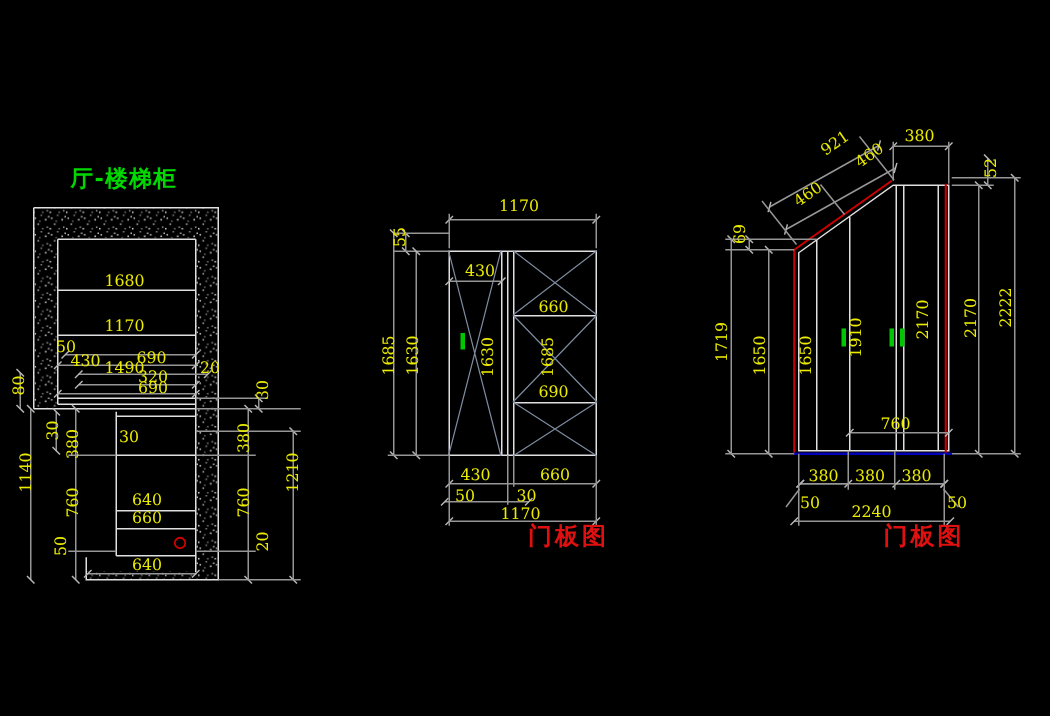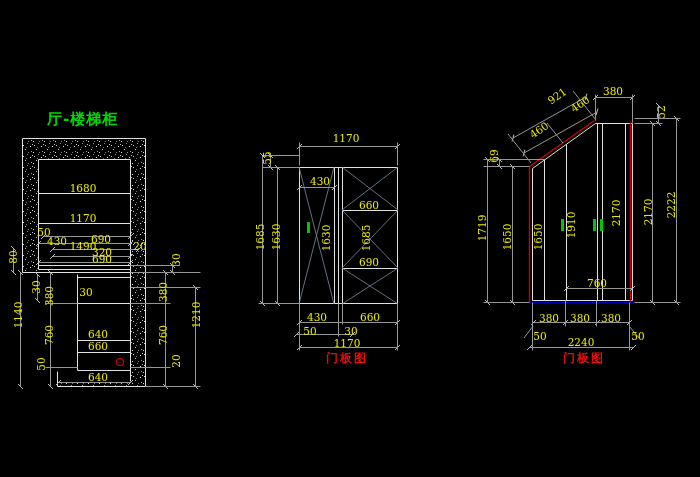--- a/index.html
+++ b/index.html
@@ -3,23 +3,23 @@
 <meta charset="utf-8">
 <style>
   html,body{margin:0;padding:0;background:#000;}
   .canvas{position:relative;width:700px;height:477px;background:#000;overflow:hidden;
           font-family:"DejaVu Sans",sans-serif;}
   svg{position:absolute;left:0;top:0;}
   .lbl{position:absolute;color:#ebeb00;font-family:"DejaVu Serif",serif;font-size:10.5px;
        line-height:1;white-space:nowrap;transform:translate(-50%,-50%);}
   .title{position:absolute;color:#00d900;font-size:15px;font-weight:bold;
          font-family:"DejaVu Sans",sans-serif;white-space:nowrap;letter-spacing:1px;}
-  .cap{position:absolute;color:#e01010;font-size:12px;font-weight:bold;
+  .cap{position:absolute;color:#e01010;font-size:16px;font-weight:bold;
        font-family:"DejaVu Sans",sans-serif;white-space:nowrap;letter-spacing:2px;
-       transform:translate(-50%,-50%);}
+       transform:translate(-50%,-50%);margin-left:32px;}
   .dim{marker-start:url(#tk);marker-end:url(#tk);}
 </style>
 </head>
 <body>
 
 <div class="canvas">
 
   <svg width="700" height="477" viewBox="0 0 700 477">
     <defs>
       <marker id="tk" markerWidth="7" markerHeight="7" refX="3.5" refY="3.5" orient="auto">

